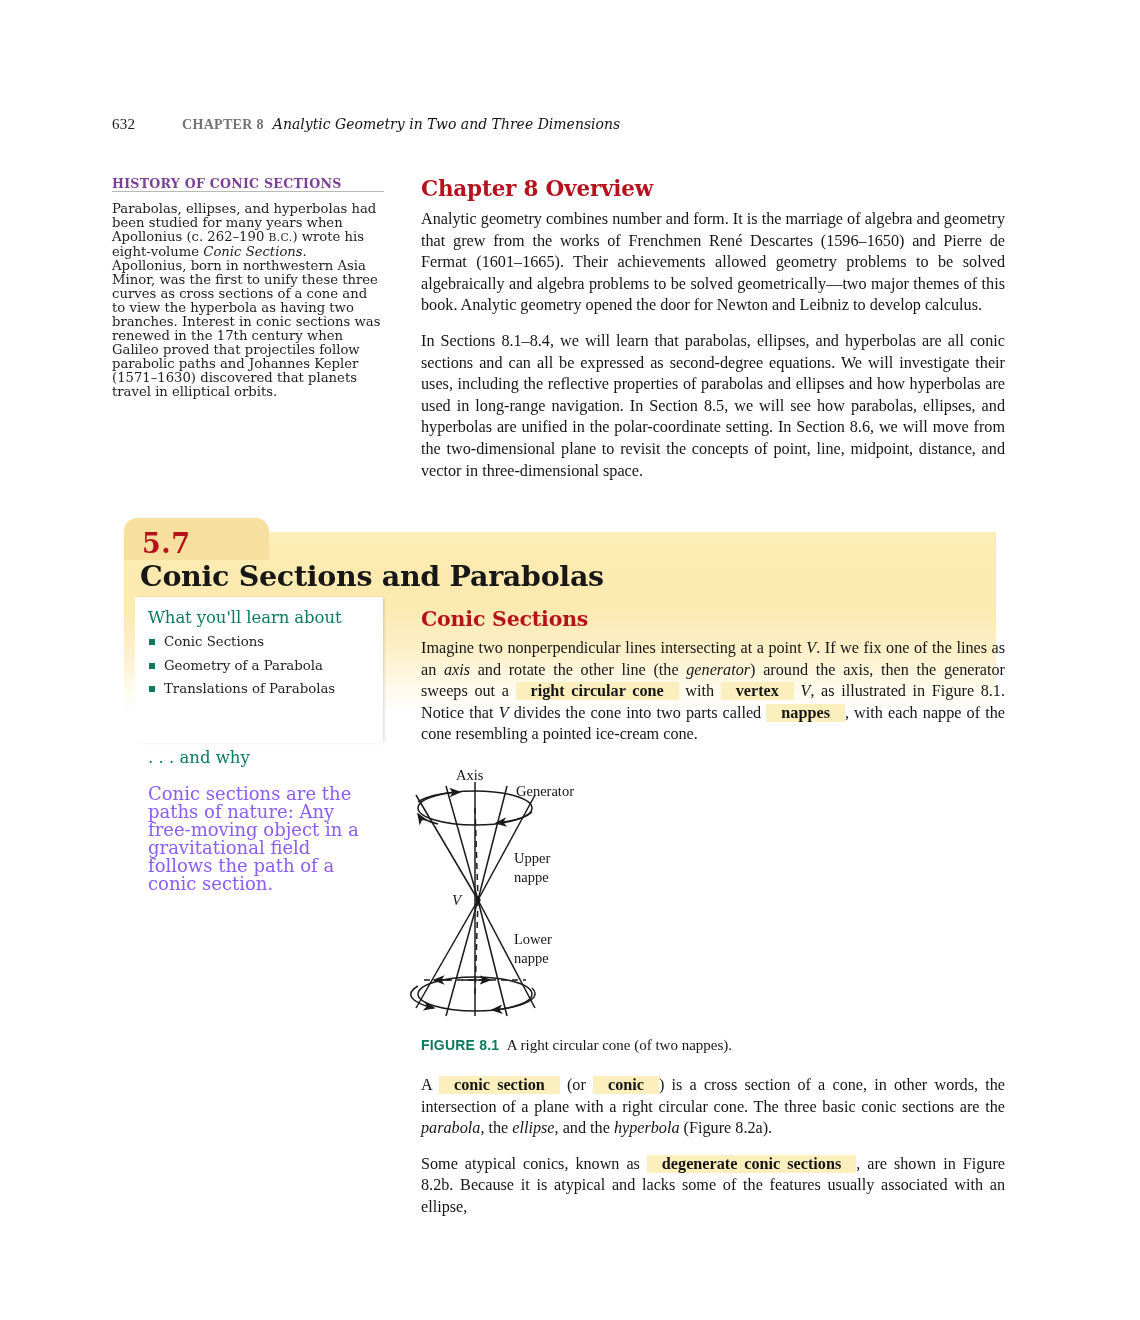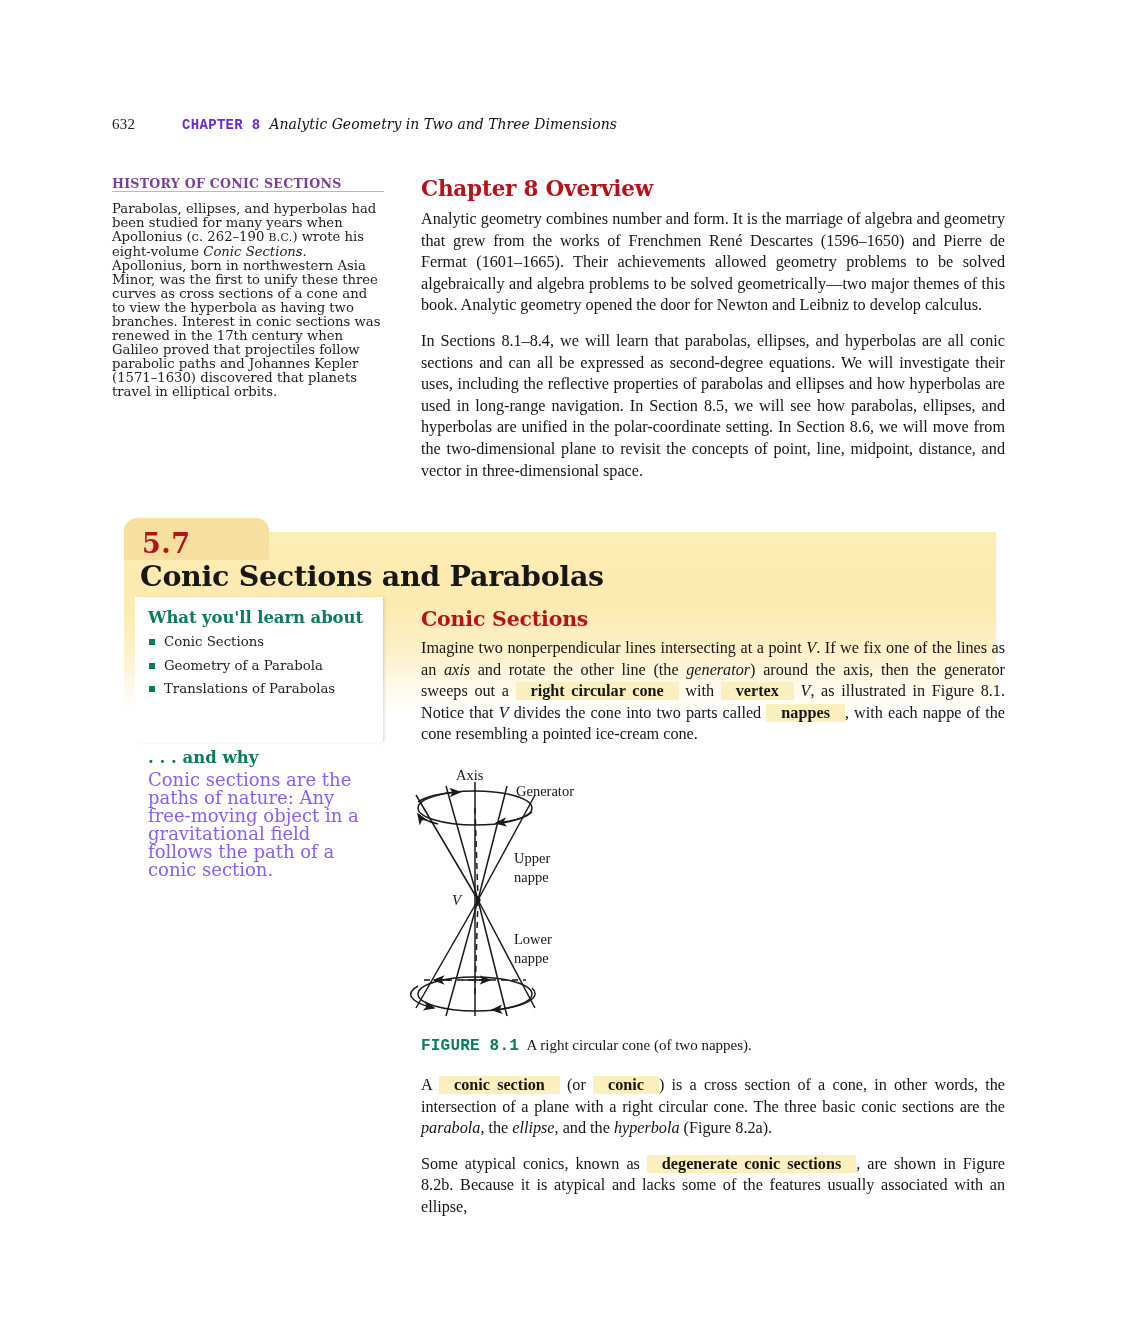--- a/index.html
+++ b/index.html
@@ -25,23 +25,23 @@
     font-size: 14.5px;
     white-space: nowrap;
   }
   #running-head .folio {
     font-family: "Liberation Serif", serif;
     font-size: 15px;
     color: #1a1a1a;
     letter-spacing: .2px;
   }
   #running-head .chap {
-    font-family: Liberation Mono, monospace;
-    font-weight: bold;
-    color: #6d28d9;
+    font-family: Liberation Serif, serif;
+    font-weight: bold;
+    color: #737373;
     font-size: 14px;
     letter-spacing: .3px;
     margin-left: 47px;
   }
   #running-head .chaptitle {
     font-family: "DejaVu Serif", serif;
     font-style: italic;
     font-size: 14px;
     margin-left: 9px;
     color: #111;
@@ -157,21 +157,21 @@
     box-shadow: 2px 0 3px -1px rgba(0,0,0,.17);
   }
   #learn-block {
     position: absolute;
     left: 148px;
     top: 608px;
     width: 232px;
   }
   .learn-heading {
     font-family: "DejaVu Serif", serif;
-    font-weight: bold;
+    font-weight: normal;
     font-size: 16.5px;
     color: #0b7a5d;
     letter-spacing: -.1px;
     margin-bottom: 7px;
   }
   ul.learn-list {
     list-style: none;
     margin: 0;
     padding: 0;
   }
@@ -194,25 +194,25 @@
     display: block;
   }
   #why-block {
     position: absolute;
     left: 148px;
     top: 748px;
     width: 232px;
   }
   #why-heading {
     font-family: "DejaVu Serif", serif;
-    font-weight: bold;
+    font-weight: normal;
     font-size: 16.5px;
     color: #0b7a5d;
     letter-spacing: 0px;
-    margin-bottom: 4px;
+    margin-bottom: 18px;
   }
   #why-body {
     font-family: "DejaVu Serif", serif;
     font-size: 18px;
     line-height: 18px;
     color: #8b5cf6;
   }
 
   
   #sec-right {
@@ -248,24 +248,24 @@
   #figure-caption {
     position: absolute;
     left: 421px;
     top: 1037px;
     width: 584px;
     font-family: "Liberation Serif", serif;
     font-size: 15px;
     color: #151515;
   }
   #figure-caption .figlabel {
-    font-family: Liberation Mono, monospace;
+    font-family: Liberation Sans, sans-serif;
     font-weight: bold;
     color: #0b7a5d;
-    font-size: 16px;
+    font-size: 14px;
     letter-spacing: .2px;
   }
   #after-fig {
     position: absolute;
     left: 421px;
     top: 1075px;
     width: 584px;
   }
 </style>
 </head>

